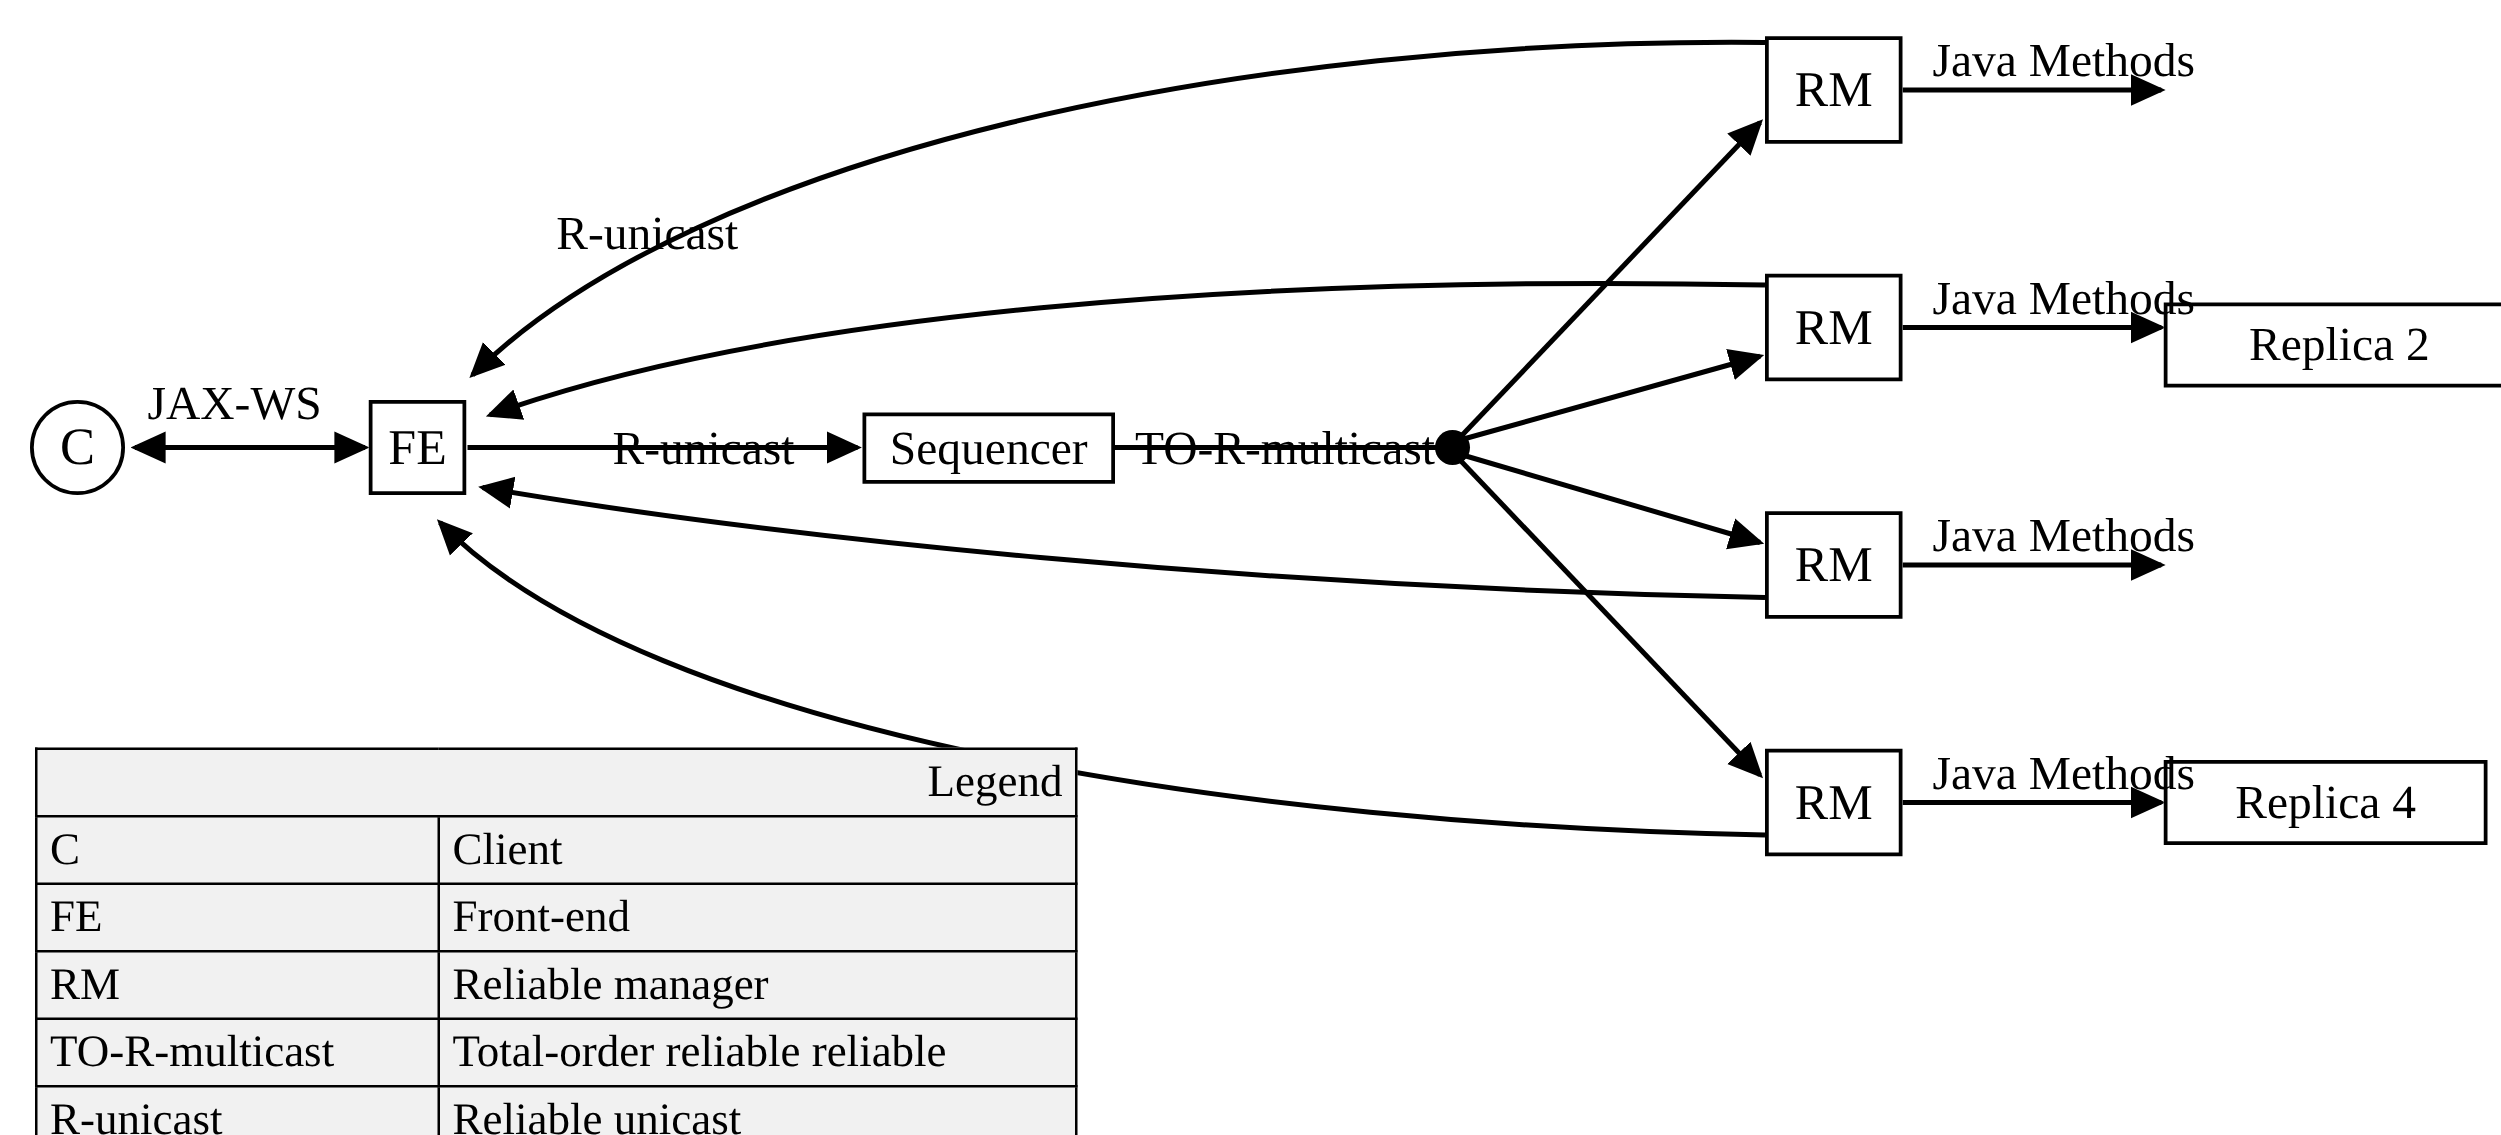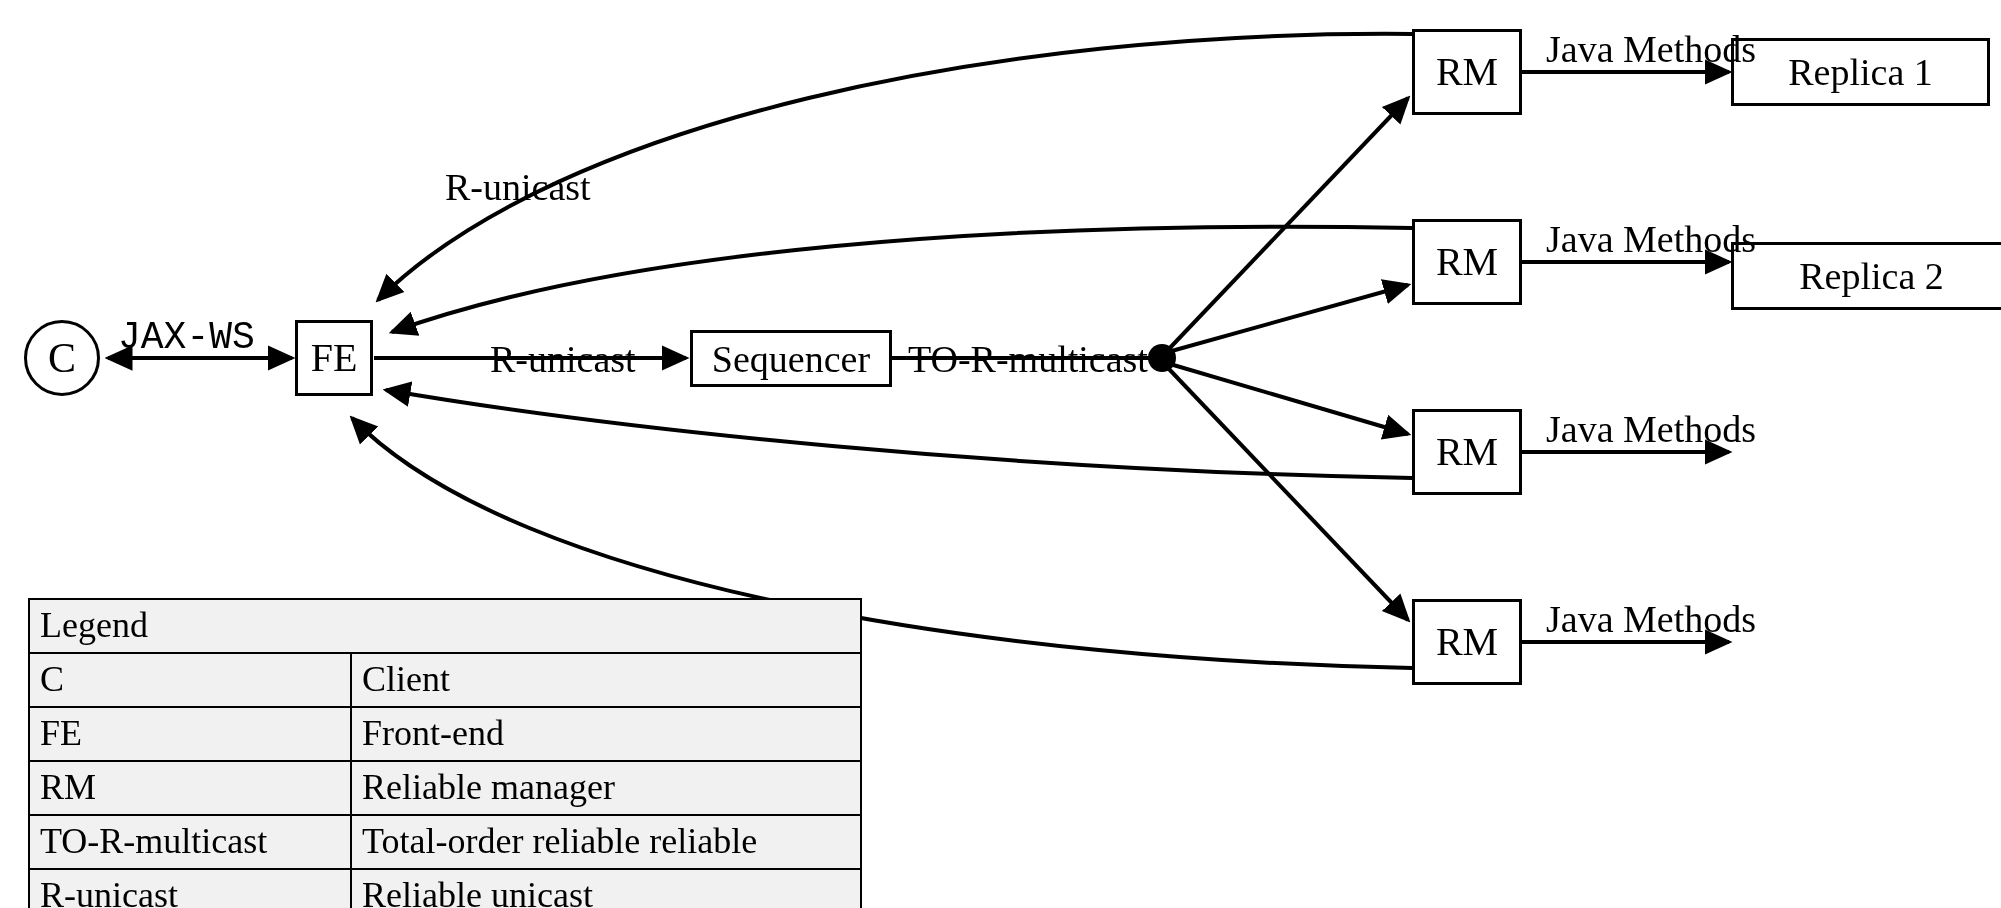--- a/index.html
+++ b/index.html
@@ -60,21 +60,21 @@
   #legend td, #legend th {
     border: 2px solid #000000;
     color: #000000;
     font-size: 36px;
     font-weight: normal;
     line-height: 1;
     padding: 7px 10px 9px 10px;
     background: #f1f1f1;
   }
   #legend th {
-    text-align: left;
+    text-align: right;
     border-radius: 12px;
   }
   #legend td.abbr {
     width: 300px;
     text-align: left;
   }
   #legend td.desc {
     text-align: left;
     margin-left: 41px;
   }
@@ -139,28 +139,28 @@
   <div class="node" style="left:1412px; top:219px; width:110px; height:86px;">
     <span>RM</span>
   </div>
   <div class="node" style="left:1412px; top:409px; width:110px; height:86px;">
     <span>RM</span>
   </div>
   <div class="node" style="left:1412px; top:599px; width:110px; height:86px;">
     <span>RM</span>
   </div>
 
-  <div class="node" style="left:1731px; top:38px; width:259px; height:68px; font-size:38px;">
-    <span>Replica 1</span>
-  </div>
   <div class="node" style="left:1731px; top:228px; width:281px; height:68px; font-size:38px;margin-top:14px;">
     <span>Replica 2</span>
   </div>
-
-  <div class="edge-label" style="left:118px; top:297px;font-family:Liberation Mono, monospace;">JAX-WS</div>
+  <div class="node" style="left:1731px; top:608px; width:259px; height:68px; font-size:38px;">
+    <span>Replica 4</span>
+  </div>
+
+  <div class="edge-label" style="left:118px; top:282px;">JAX-WS</div>
 
   <div class="edge-label" style="left:445px; top:146px;">R-unicast</div>
 
   <div class="edge-label" style="left:490px; top:318px;">R-unicast</div>
 
   <div class="edge-label" style="left:908px; top:318px;">TO-R-multicast</div>
 
   <div class="edge-label" style="left:1546px; top:8px;">Java Methods</div>
   <div class="edge-label" style="left:1546px; top:198px;">Java Methods</div>
   <div class="edge-label" style="left:1546px; top:388px;">Java Methods</div>

